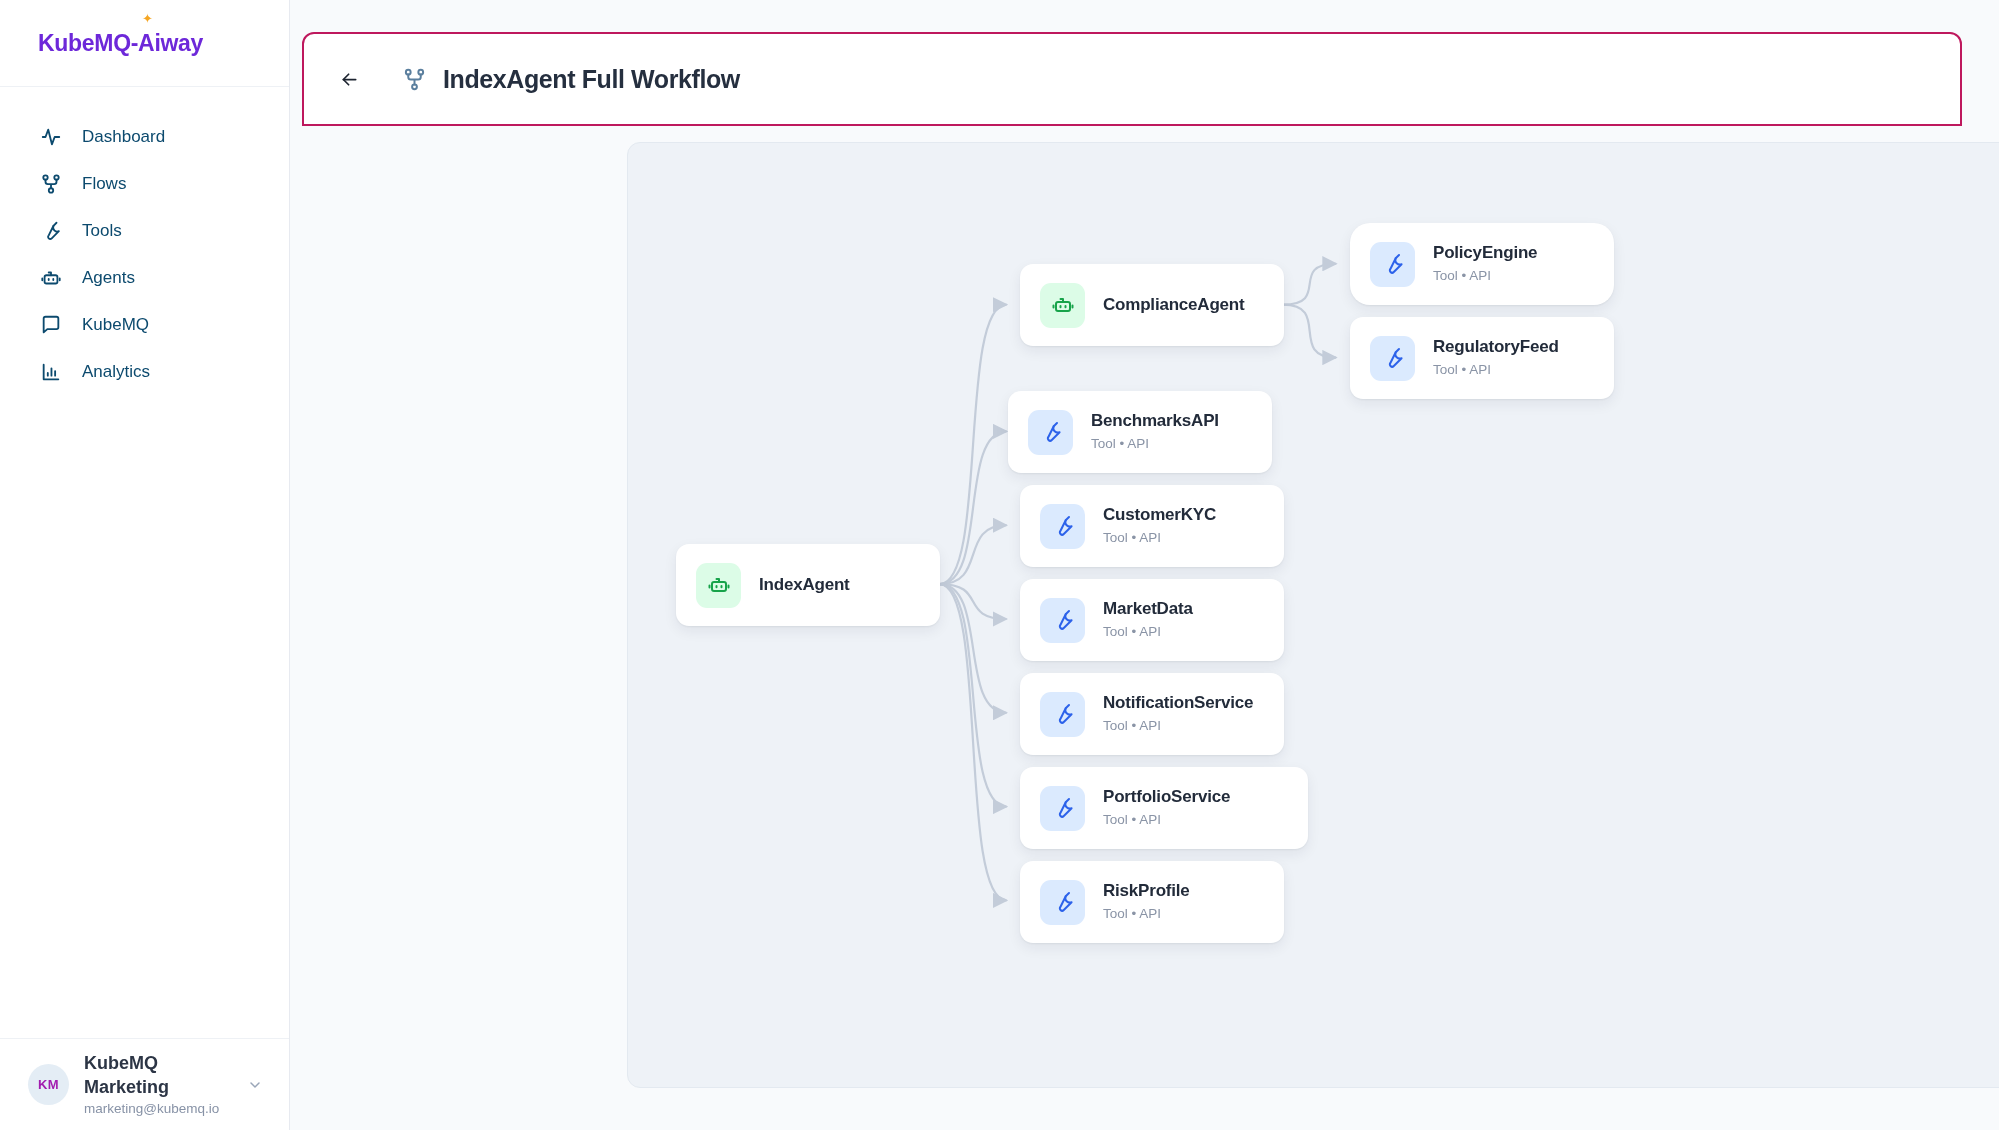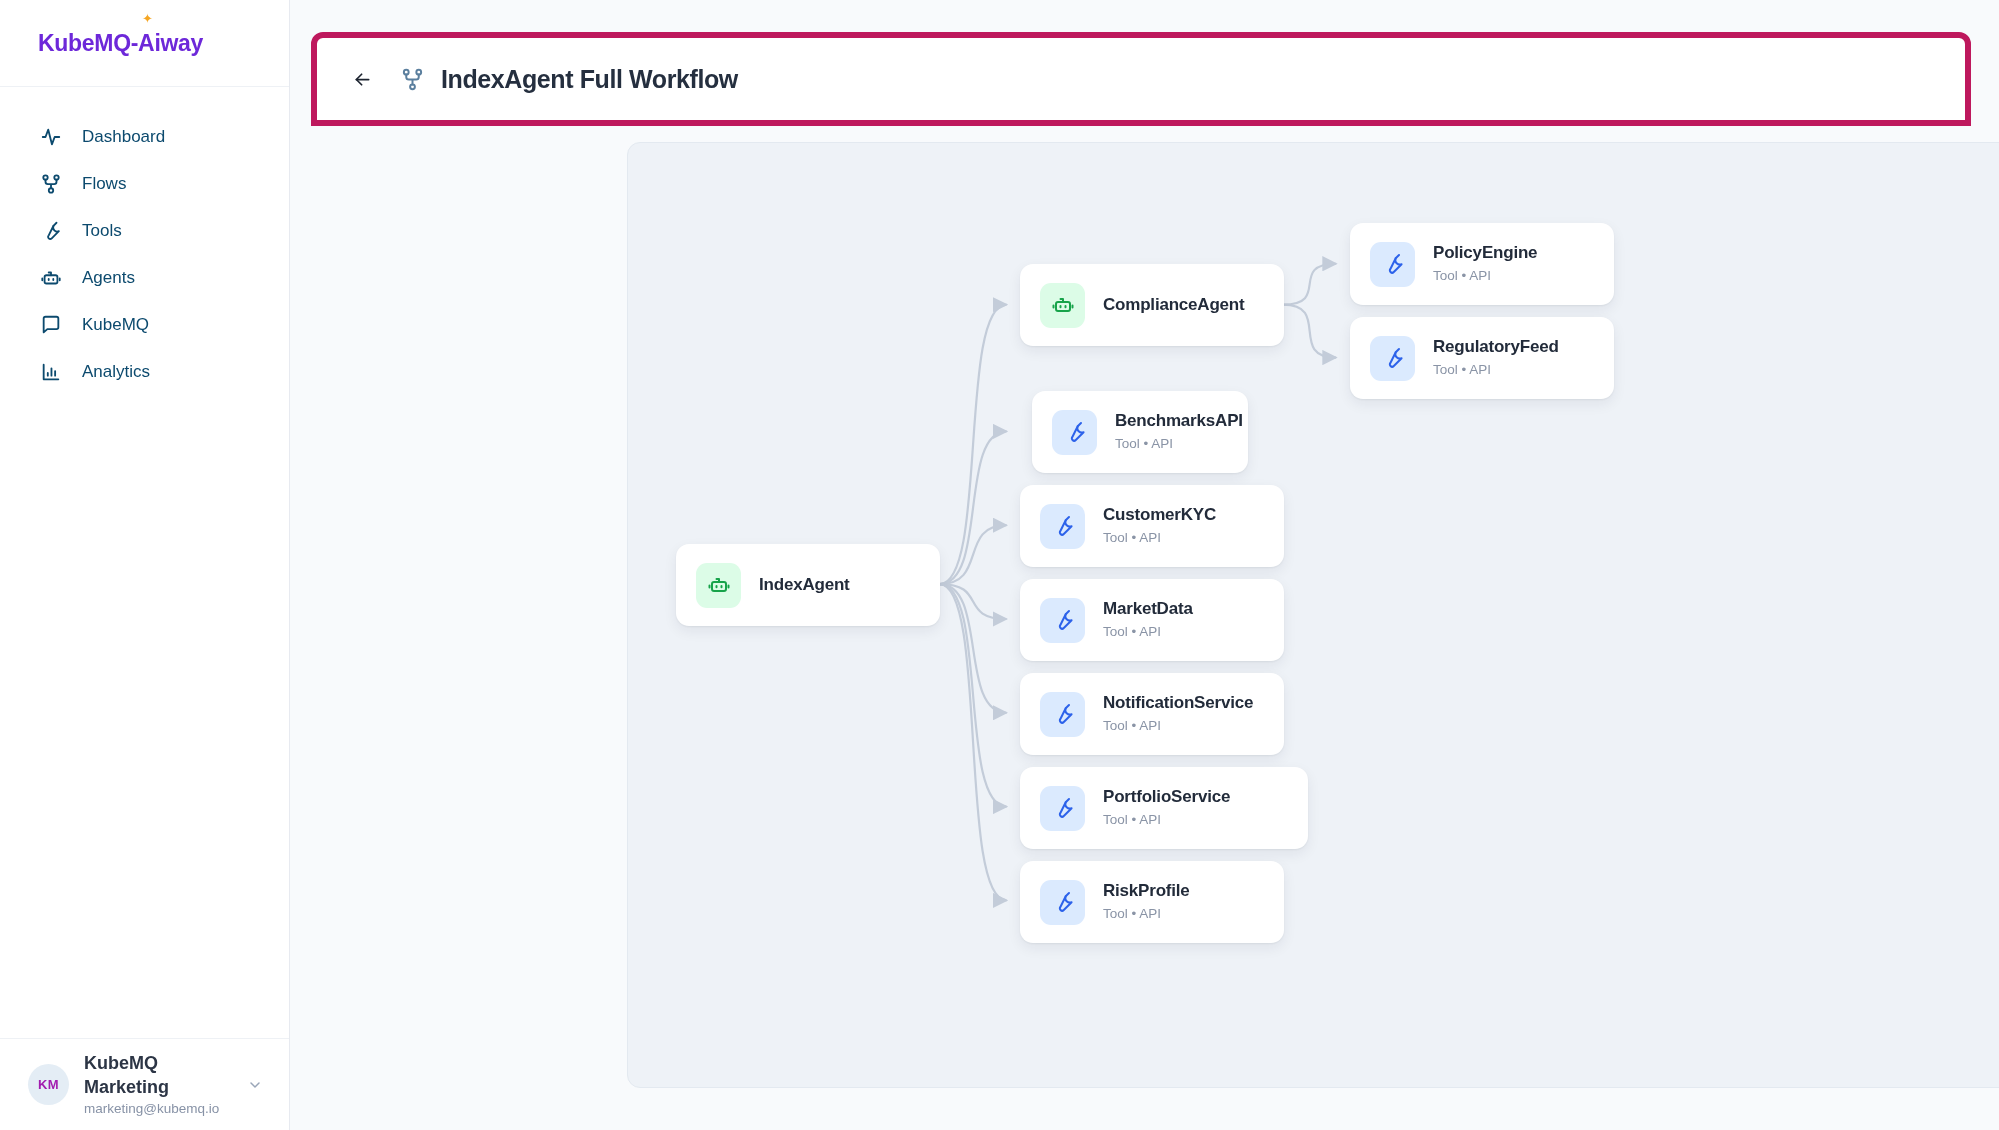--- a/index.html
+++ b/index.html
@@ -62,27 +62,27 @@
   }
   .user-meta { flex: 1; min-width: 0; }
   .user-name { font-size: 18px; font-weight: 700; color: #2c3545; line-height: 1.35; }
   .user-mail { font-size: 13.5px; color: #8792a6; line-height: 1.35; }
   .chev { color: #9aa6b8; flex: 0 0 16px; }
   .chev svg { width: 16px; height: 16px; display: block; }
 
   
   .main { flex: 1; position: relative; background: #f8fafc; height: 1130px; }
   .topcard {
-    position: absolute; left: 21px; top: 32px;
+    position: absolute; left: 12px; top: 32px;
     width: 1660px; height: 94px;
     background: #ffffff;
-    border: 6px solid #be185d;
+    border: 2px solid #be185d;
     border-top-left-radius: 12px; border-top-right-radius: 12px;
     display: flex; align-items: center;
-    padding-left: 30px; gap: 23px;
+    padding-left: 30px; gap: 38px;
   }
   .back-btn {
     width: 30px; height: 30px; border: none; background: transparent;
     display: flex; align-items: center; justify-content: center;
     cursor: pointer; color: #1d2430; padding: 0;
   }
   .back-btn svg { width: 21px; height: 21px; display: block; }
   .title-wrap { display: flex; align-items: center; gap: 16px; }
   .title-ico { width: 25px; height: 25px; color: #5b7f9e; }
   .title-ico svg { width: 25px; height: 25px; display: block; }
@@ -279,21 +279,21 @@
               <svg viewBox="0 0 24 24" fill="none" stroke="currentColor" stroke-width="2" stroke-linecap="round" stroke-linejoin="round">
                 <rect x="5" y="9" width="14" height="9" rx="2"></rect>
                 <path d="M12 9V6m0 0H9.5M2.5 12.5v2m19-2v2"></path>
                 <path d="M9.5 13v1.2M14.5 13v1.2"></path>
               </svg>
             </div>
             <div class="node-txt">
               <div class="node-name">ComplianceAgent</div>
             </div>
           </div>
-          <div class="node" style="left: 404px; top: 248px; width: 216px; height: 82px;">
+          <div class="node" style="left: 380px; top: 248px; width: 264px; height: 82px;">
             <div class="node-ico ico-tool">
               <svg viewBox="0 0 24 24" fill="none" stroke="currentColor" stroke-width="2" stroke-linecap="round" stroke-linejoin="round">
                 <path d="M14.7 6.3a4.5 4.5 0 0 0 5.9 5.9l-7.8 7.8a2.3 2.3 0 0 1-3.3-3.3z"></path>
                 <path d="M14.7 6.3 18 3"></path>
               </svg>
             </div>
             <div class="node-txt">
               <div class="node-name">BenchmarksAPI</div>
               <div class="node-sub">Tool • API</div>
             </div>
@@ -351,21 +351,21 @@
               <svg viewBox="0 0 24 24" fill="none" stroke="currentColor" stroke-width="2" stroke-linecap="round" stroke-linejoin="round">
                 <path d="M14.7 6.3a4.5 4.5 0 0 0 5.9 5.9l-7.8 7.8a2.3 2.3 0 0 1-3.3-3.3z"></path>
                 <path d="M14.7 6.3 18 3"></path>
               </svg>
             </div>
             <div class="node-txt">
               <div class="node-name">RiskProfile</div>
               <div class="node-sub">Tool • API</div>
             </div>
           </div>
-          <div class="node" style="left: 722px; top: 80px; width: 264px; height: 82px;">
+          <div class="node" style="left: 722px; top: 80px; width: 264px; height: 82px; border-radius: 20px;">
             <div class="node-ico ico-tool">
               <svg viewBox="0 0 24 24" fill="none" stroke="currentColor" stroke-width="2" stroke-linecap="round" stroke-linejoin="round">
                 <path d="M14.7 6.3a4.5 4.5 0 0 0 5.9 5.9l-7.8 7.8a2.3 2.3 0 0 1-3.3-3.3z"></path>
                 <path d="M14.7 6.3 18 3"></path>
               </svg>
             </div>
             <div class="node-txt">
               <div class="node-name">PolicyEngine</div>
               <div class="node-sub">Tool • API</div>
             </div>

